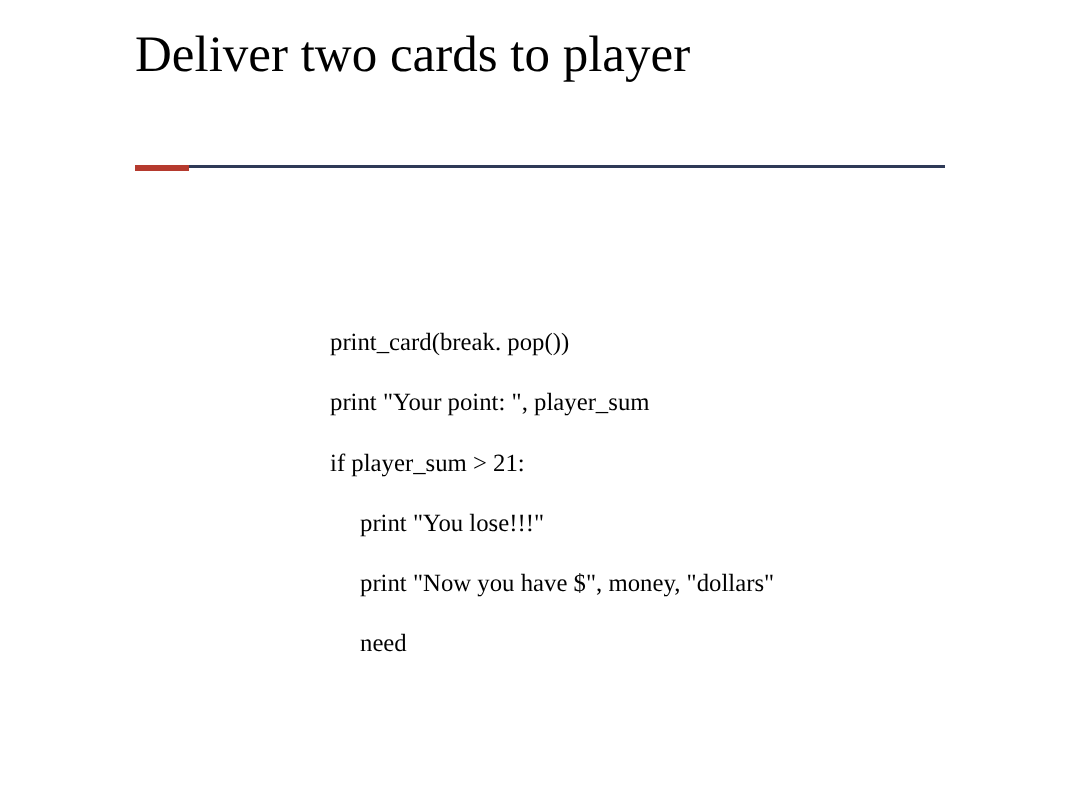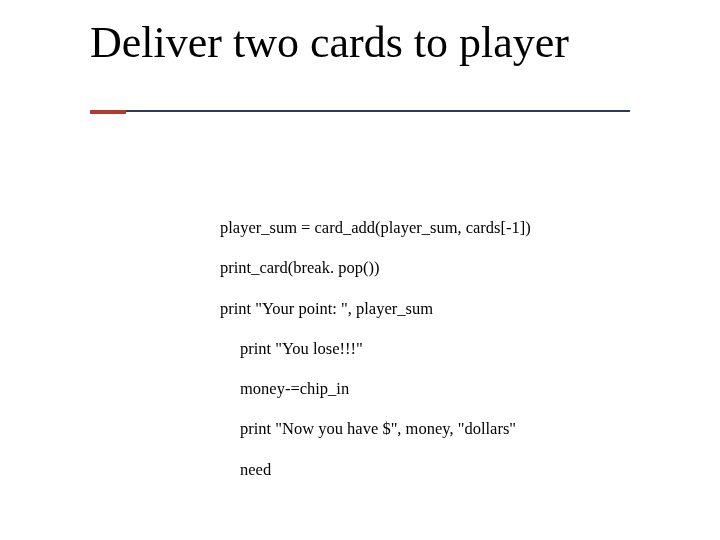--- a/index.html
+++ b/index.html
@@ -18,21 +18,21 @@
     position: relative;
     box-sizing: border-box;
   }
   .title-wrap {
     position: absolute;
     left: 90px;
     top: 18px;
     width: 560px;
   }
   .title-line {
-    font-size: 44px;
+    font-size: 34px;
     line-height: 1.12;
     font-weight: 400;
     letter-spacing: 0px;
   }
   .underline {
     position: absolute;
     left: 90px;
     top: 110px;
     width: 540px;
     height: 2px;
@@ -65,22 +65,21 @@
 <div class="slide">
 
   <div class="title-wrap">
     <div class="title-line">Deliver two cards to player</div>
   </div>
 
   <div class="underline"></div>
   <div class="accent"></div>
 
   <div class="code-block">
-<span class="ind1">player_sum = card_add(player_sum, cards[-1])</span>
 <span class="ind1">print_card(break. pop())</span>
 <span class="ind1">print "Your point: ", player_sum</span>
+<span class="ind1">if player_sum &gt; 21:</span>
 <span class="ind2">print "You lose!!!"</span>
-<span class="ind2">money-=chip_in</span>
 <span class="ind2">print "Now you have $", money, "dollars"</span>
 <span class="ind2">need</span>
   </div>
 
 </div>
 
 </body></html>

